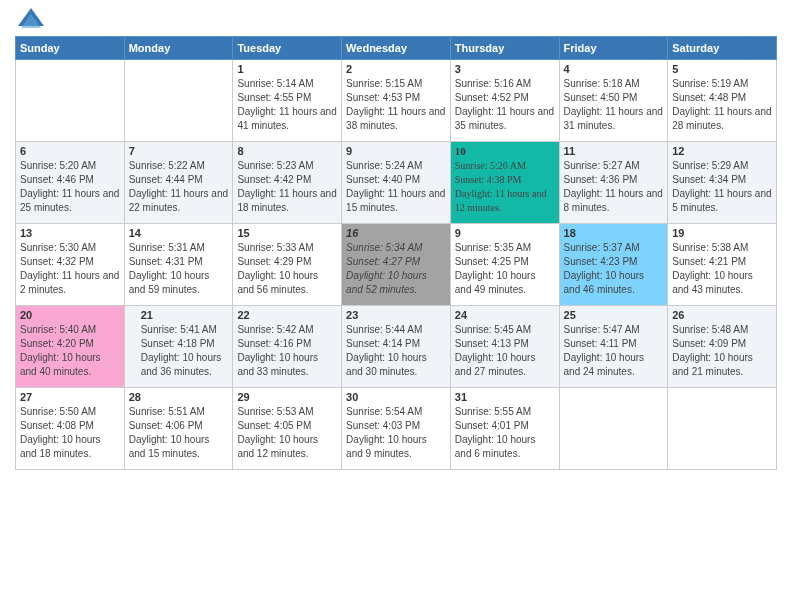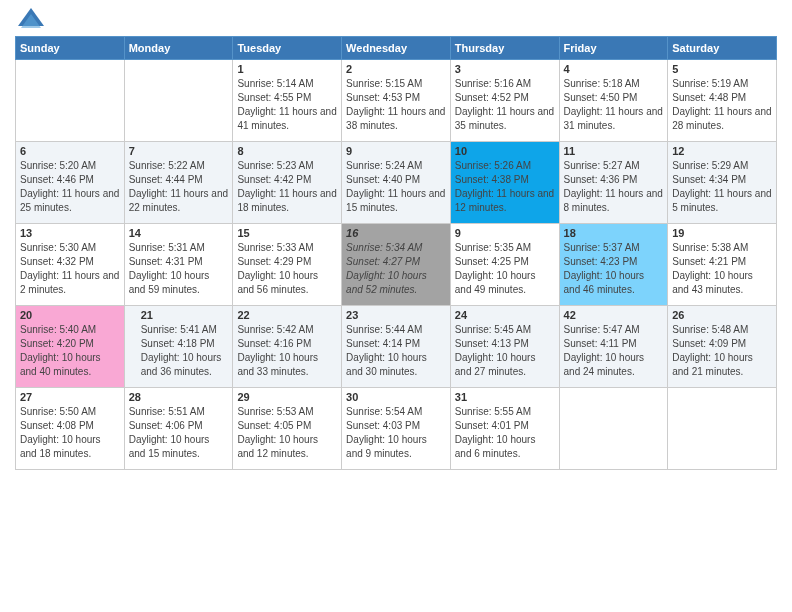--- a/index.html
+++ b/index.html
@@ -154,21 +154,21 @@
             <div class="day-info">Sunrise: 5:22 AM<br>Sunset: 4:44 PM<br>Daylight: 11 hours and 22 minutes.</div>
           </td>
           <td style="background: rgb(240, 244, 248);">
             <span class="day-number">8</span>
             <div class="day-info">Sunrise: 5:23 AM<br>Sunset: 4:42 PM<br>Daylight: 11 hours and 18 minutes.</div>
           </td>
           <td style="background: rgb(240, 244, 248);">
             <span class="day-number">9</span>
             <div class="day-info">Sunrise: 5:24 AM<br>Sunset: 4:40 PM<br>Daylight: 11 hours and 15 minutes.</div>
           </td>
-          <td style="background: #0ea5e9;">
+          <td style="background: #14b8a6; font-family: Liberation Serif, serif;">
             <span class="day-number">10</span>
             <div class="day-info">Sunrise: 5:26 AM<br>Sunset: 4:38 PM<br>Daylight: 11 hours and 12 minutes.</div>
           </td>
           <td style="background: rgb(240, 244, 248);">
             <span class="day-number">11</span>
             <div class="day-info">Sunrise: 5:27 AM<br>Sunset: 4:36 PM<br>Daylight: 11 hours and 8 minutes.</div>
           </td>
           <td style="background: rgb(240, 244, 248);">
             <span class="day-number">12</span>
             <div class="day-info">Sunrise: 5:29 AM<br>Sunset: 4:34 PM<br>Daylight: 11 hours and 5 minutes.</div>
@@ -219,21 +219,21 @@
           </td>
           <td style="background: rgb(240, 244, 248);">
             <span class="day-number">23</span>
             <div class="day-info">Sunrise: 5:44 AM<br>Sunset: 4:14 PM<br>Daylight: 10 hours and 30 minutes.</div>
           </td>
           <td style="background: rgb(240, 244, 248);">
             <span class="day-number">24</span>
             <div class="day-info">Sunrise: 5:45 AM<br>Sunset: 4:13 PM<br>Daylight: 10 hours and 27 minutes.</div>
           </td>
           <td style="background: rgb(240, 244, 248);">
-            <span class="day-number">42</span>
+            <span class="day-number">25</span>
             <div class="day-info">Sunrise: 5:47 AM<br>Sunset: 4:11 PM<br>Daylight: 10 hours and 24 minutes.</div>
           </td>
           <td style="background: rgb(240, 244, 248);">
             <span class="day-number">26</span>
             <div class="day-info">Sunrise: 5:48 AM<br>Sunset: 4:09 PM<br>Daylight: 10 hours and 21 minutes.</div>
           </td>
         </tr>
         <tr>
           <td style="background: rgb(255, 255, 255);">
             <span class="day-number">27</span>

